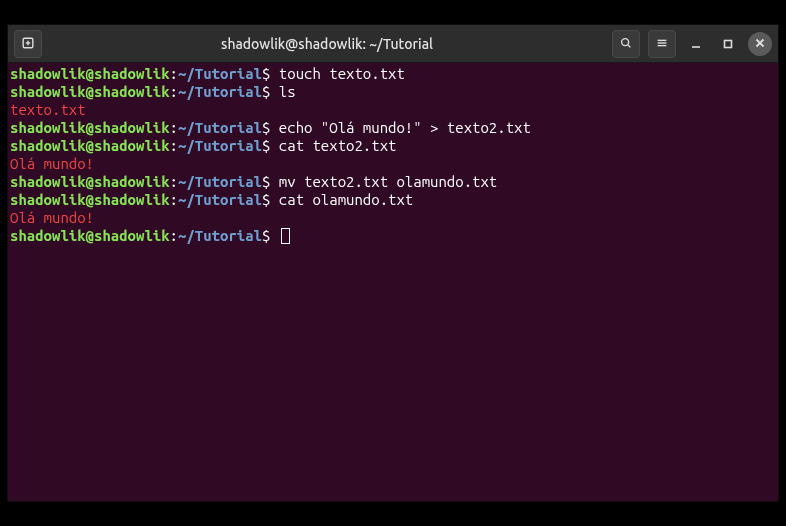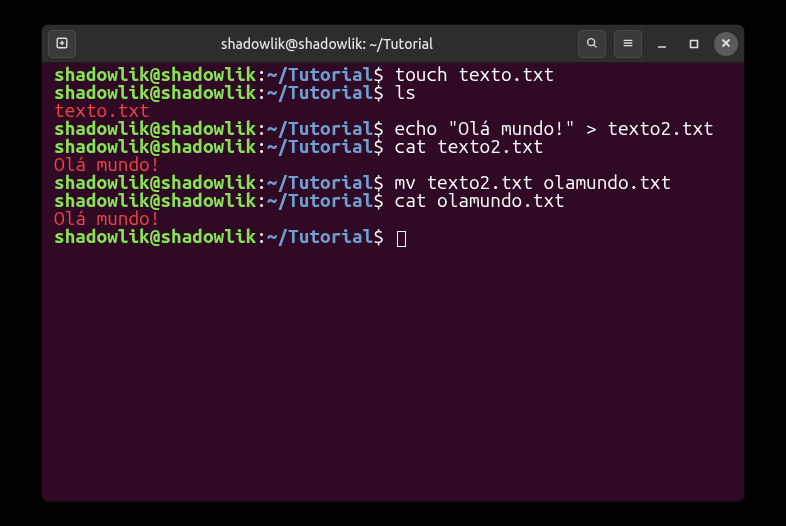--- a/index.html
+++ b/index.html
@@ -11,24 +11,24 @@
       background: #000;
       width: 786px;
       height: 526px;
       font-family: 'Ubuntu Mono', 'DejaVu Sans Mono', monospace;
       overflow: hidden;
       display: flex;
       align-items: center;
       justify-content: center;
     }
     .window {
-      width: 702px;
+      width: 770px;
       height: 476px;
       background: #300a24;
-      border-radius: 6px;
+      border-radius: 0;
       overflow: hidden;
       box-shadow: 0 0 0 1px rgba(255,255,255,0.05);
       display: flex;
       flex-direction: column;
     }
     .titlebar {
       height: 38px;
       background: #2d2d2d;
       display: flex;
       align-items: center;
@@ -94,22 +94,22 @@
     }
     .win-ctrl svg {
       width: 12px;
       height: 12px;
       stroke: #ddd;
       fill: none;
       stroke-width: 1.6;
     }
     .terminal {
       flex: 1;
-      padding: 2px 12px;
-      font-size: 19px;
+      padding: 2px 2px;
+      font-size: 15px;
       line-height: 18px;
       color: #ffffff;
       white-space: pre;
       overflow: hidden;
     }
     .line {
       display: block;
     }
     .user { color: #87e356; font-weight: bold;}
     .colon { color: #ffffff; }

